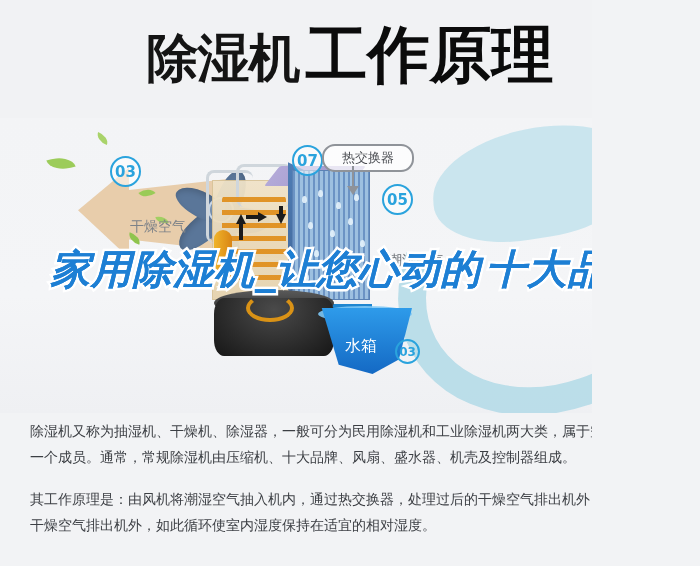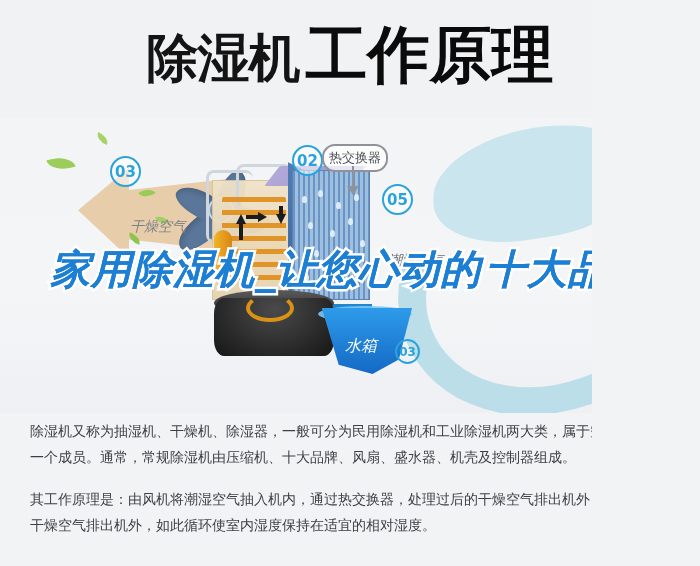--- a/index.html
+++ b/index.html
@@ -177,33 +177,33 @@
     display:flex;align-items:center;justify-content:center;
     background:rgba(255,255,255,.55);
     font-family:"DejaVu Sans","Liberation Sans",sans-serif;
   }
   .b-03{left:110px;top:38px;}
   .b-02{left:292px;top:27px;}
   .b-01{left:382px;top:66px;}
 
   .callout{
     position:absolute;left:322px;top:26px;
-    padding:3px 5px;border:2px solid #8f9399;border-radius:13px;
+    padding:3px 18px;border:2px solid #8f9399;border-radius:13px;
     background:rgba(255,255,255,.75);
     font-size:13px;color:#4a4d52;white-space:nowrap;
   }
   .callout-stem{
     position:absolute;left:352px;top:48px;width:2px;height:22px;background:#8f9399;
   }
   .callout-tip{
     position:absolute;left:347px;top:68px;width:0;height:0;
     border-top:9px solid #8f9399;border-left:6px solid transparent;border-right:6px solid transparent;
   }
 
-  .lbl{position:absolute;font-size:14px;color:#5d6168;white-space:nowrap;font-style:italic;}
+  .lbl{position:absolute;font-size:14px;color:#5d6168;white-space:nowrap;}
   .lbl-dry{left:130px;top:100px;color:#7d8288;}
   .lbl-moist{left:388px;top:108px;color:#6b7076;margin-top:26px;}
   .lbl-tank{left:345px;top:218px;font-size:16px;color:#ffffff;}
 
   
   .overlay{
     position:absolute;left:0;top:246px;width:700px;
     text-align:center;line-height:46px;
     pointer-events:none;
   }
@@ -312,21 +312,21 @@
 
     <div class="base-top"></div>
     <div class="base"></div>
     <div class="base-cu"></div>
 
     <div class="tank-lip"></div>
     <div class="tank"></div>
     <div class="lbl lbl-tank">水箱</div>
 
     <div class="badge b-03">03</div>
-    <div class="badge b-02">02</div>
+    <div class="badge b-02">07</div>
     <div class="badge b-01">05</div>
 
     <div class="callout">热交换器</div>
     <div class="callout-stem"></div>
     <div class="callout-tip"></div>
 
     <div class="lbl lbl-dry">干燥空气</div>
     <div class="lbl lbl-moist">潮湿空气</div>
   </div>
 

